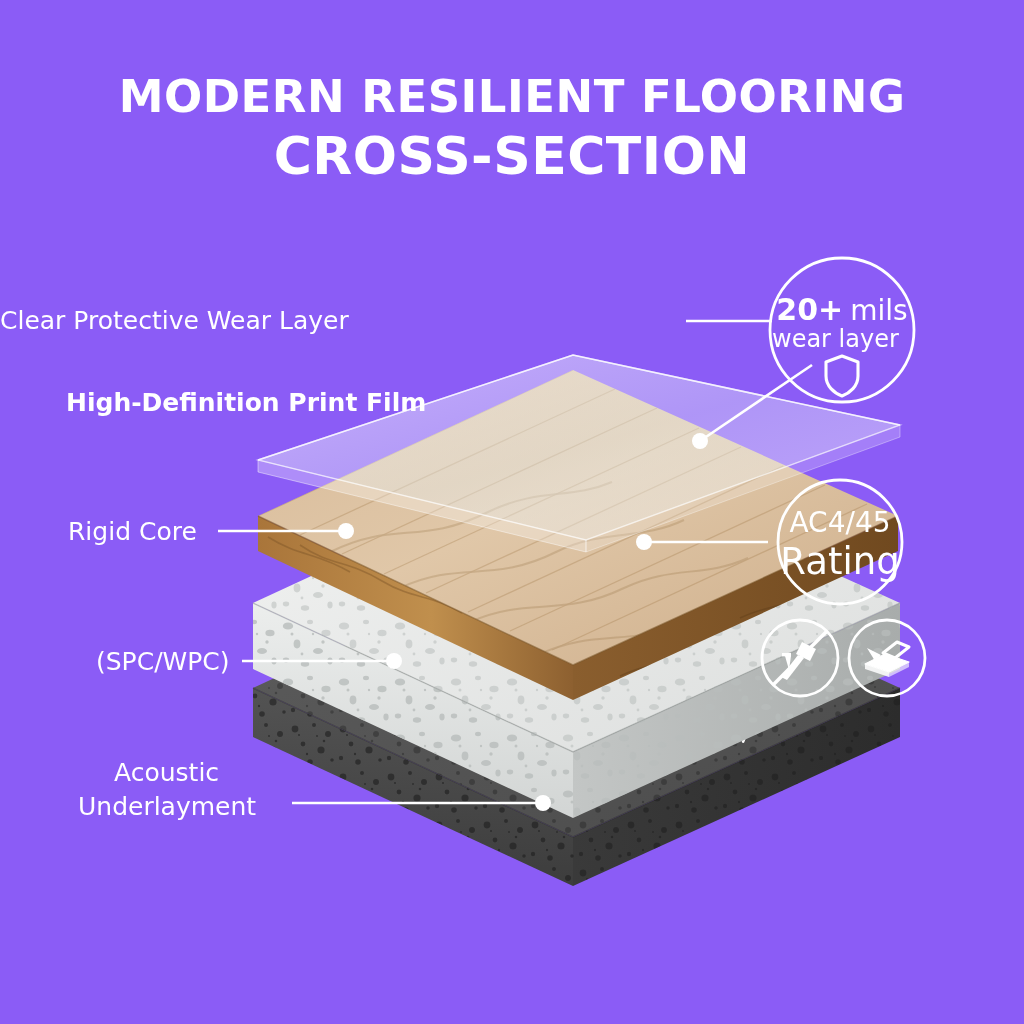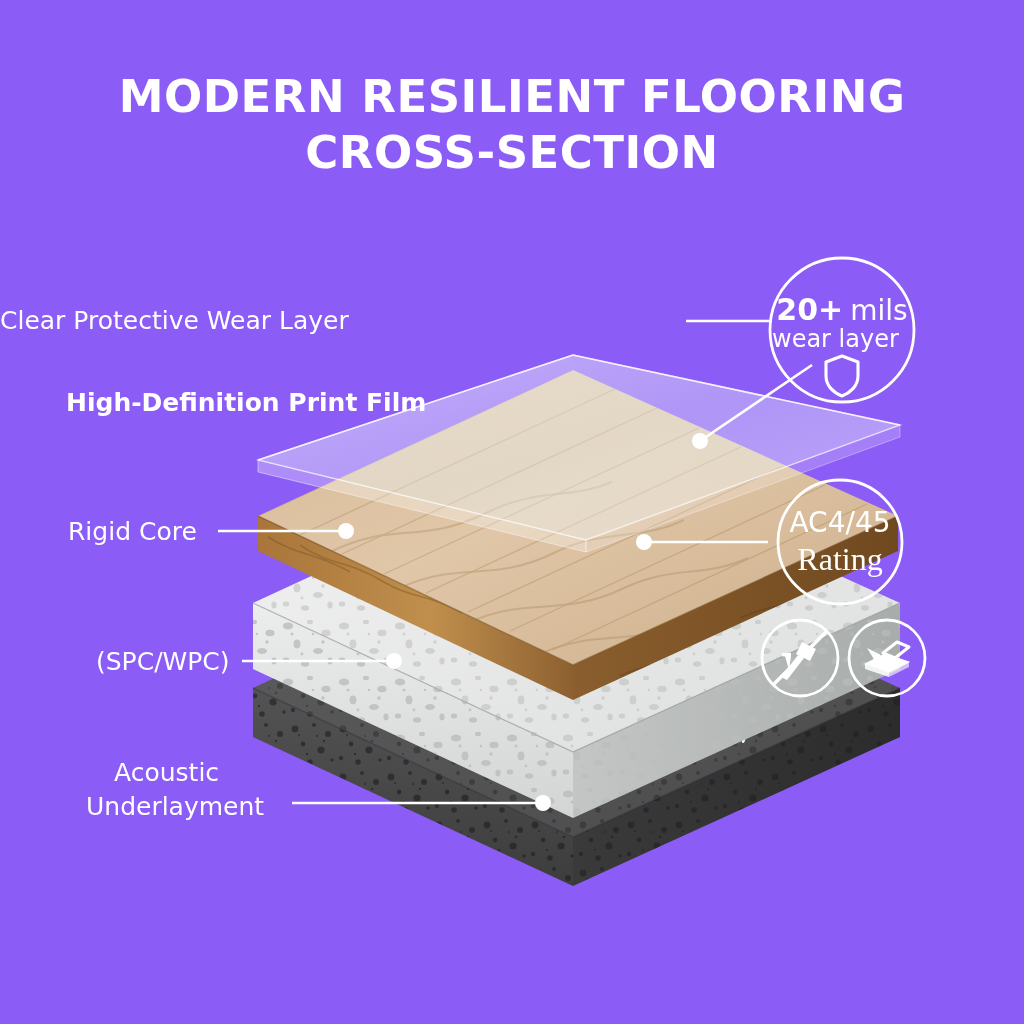--- a/index.html
+++ b/index.html
@@ -26,21 +26,21 @@
     position: absolute;
     left: 0;
     right: 0;
     text-align: center;
     color: #ffffff;
     font-family: "DejaVu Sans", "Liberation Sans", sans-serif;
     font-weight: bold;
     letter-spacing: 0.5px;
   }
   #title-line1 { top: 70px; font-size: 45px; }
-  #title-line2 { top: 126px; font-size: 45px; }
+  #title-line2 { top: 126px; font-size: 52px; }
 
   .lbl {
     position: absolute;
     color: #ffffff;
     font-size: 25px;
     font-family: "DejaVu Sans", "Liberation Sans", sans-serif;
     white-space: nowrap;
     line-height: 1.16;
   }
   .lbl.r { text-align: left; }
@@ -309,23 +309,23 @@
 
   <div class="lbl r" style="left:0; width:680px; top:306px;">Clear Protective Wear Layer</div>
 
   <div class="lbl" style="left:66px; top:388px;font-weight:bold;">High-Definition Print Film</div>
 
   <div class="lbl" style="left:68px; top:517px;">Rigid Core</div>
 
   <div class="lbl" style="left:88px; top:647px;margin-left:8px;">(SPC/WPC)</div>
 
   <div class="lbl" style="left:114px; top:758px;">Acoustic</div>
-  <div class="lbl" style="left:78px; top:792px;margin-left:8px;">Underlayment</div>
+  <div class="lbl" style="left:78px; top:792px;">Underlayment</div>
 
   <div class="badge-txt" style="left:772px; width:140px; top:293px; font-size:30px; font-weight:bold;">
     <span>20+</span><span style="font-size:28px; font-weight:normal; margin-left:7px;">mils</span>
   </div>
   <div class="badge-txt" style="left:772px; width:116px; top:326px; font-size:24px;">wear layer</div>
 
   <div class="badge-txt" style="left:770px; width:140px; top:508px; font-size:28px;text-align:center;">AC4/45</div>
-  <div class="badge-txt" style="left:770px; width:140px; top:542px; font-size:32px;font-family:Liberation Serif, serif;">Rating</div>
+  <div class="badge-txt" style="left:770px; width:140px; top:542px; font-size:37px;">Rating</div>
 
 </div>
 
 </body></html>

